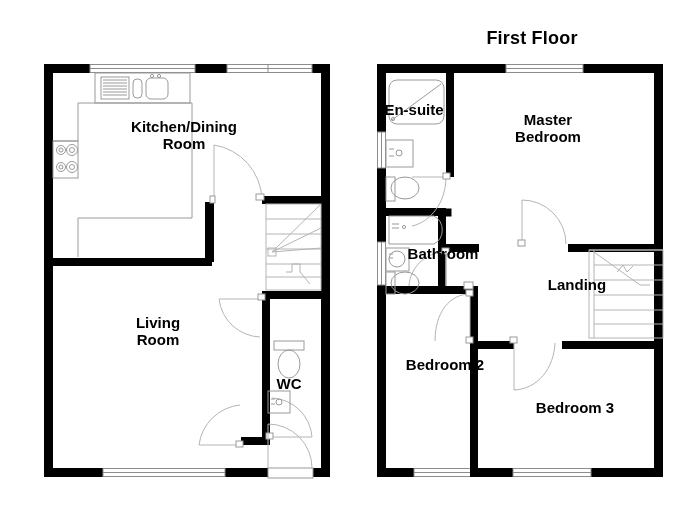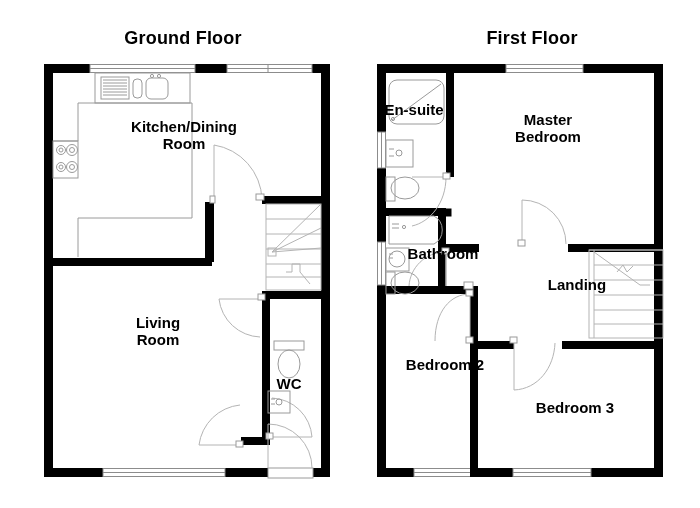--- a/index.html
+++ b/index.html
@@ -36,21 +36,20 @@
     top: 0;
     width: 700px;
     height: 508px;
   }
 </style>
 </head>
 <body>
 
 <div id="plan-root">
 
-  <div class="floor-title" id="ground-title">Ground Floor</div>
 
   <div class="floor-title" id="first-title">First Floor</div>
 
   <svg class="plan-svg" viewBox="0 0 700 508">
 
     <g>
 
       <g fill="#000000">
 
         <rect x="44" y="64" width="46" height="9"></rect>

